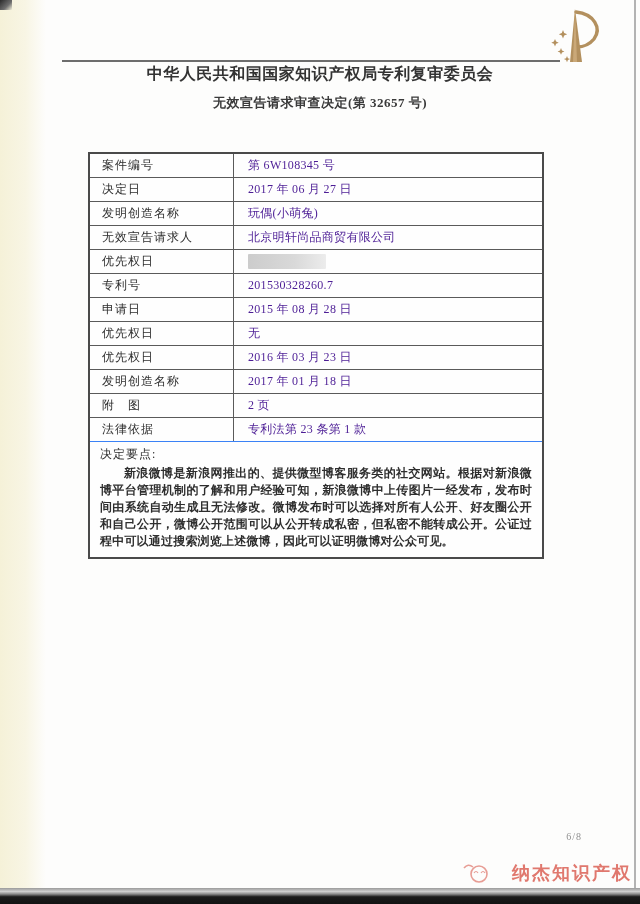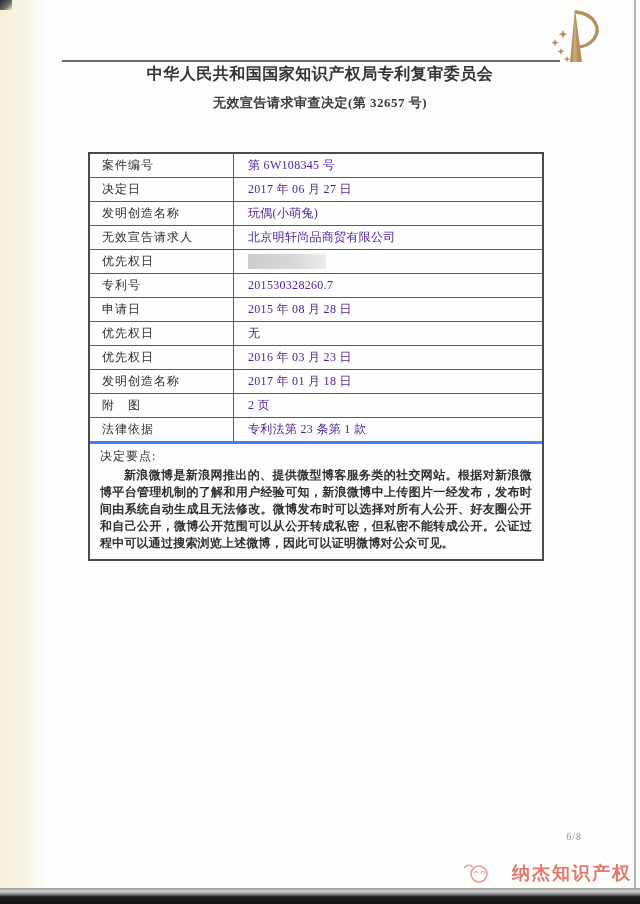--- a/index.html
+++ b/index.html
@@ -29,21 +29,21 @@
   .doc-table{position:absolute;left:88px;top:152px;width:452px;
     border:2px solid #4a4a4a;background:rgba(255,255,255,.6);font-size:12px;}
   .trow{display:flex;align-items:center;height:23px;}
   .trow + .trow{border-top:1px solid #5a5a5a;}
   .tcell-label{width:144px;box-sizing:border-box;padding-left:12px;
     border-right:1px solid #5a5a5a;align-self:stretch;display:flex;align-items:center;
     letter-spacing:1px;color:#2e2e2e;text-align:right;}
   .tcell-value{flex:1;padding-left:14px;color:#4c1d95;letter-spacing:.3px;display:flex;align-items:center;}
   .redact{display:inline-block;width:78px;height:15px;border-radius:1px;
     background:linear-gradient(to right,#cccccc 0%,#d9d9d9 60%,#ececec 100%);}
-  .decision{border-top:3px solid #3b82f6;padding:4px 10px 7px 10px;min-height:66px;box-sizing:border-box;}
+  .decision{border-top:1px solid #3b82f6;padding:4px 10px 7px 10px;min-height:66px;box-sizing:border-box;}
   .decision-heading{font-size:12px;letter-spacing:1px;color:#2e2e2e;}
   .decision-text{margin:2px 0 0 0;font-size:12px;line-height:17px;text-align:justify;
     text-indent:2em;color:#2e2e2e;letter-spacing:.2px;font-weight:bold;}
   
   .page-indicator{position:absolute;right:58px;top:831px;font-size:10px;color:#8f8f8f;letter-spacing:1px;}
   .watermark{position:absolute;right:8px;top:860px;display:flex;align-items:center;gap:20px;opacity:.8;}
   .watermark-text{font-size:18px;font-weight:bold;color:#d9574b;letter-spacing:2px;
     font-family:"Liberation Sans","DejaVu Sans",sans-serif;}
   .footer-rule{position:absolute;left:0;right:0;top:888px;height:2px;background:#9a9a9a;}
 </style>

